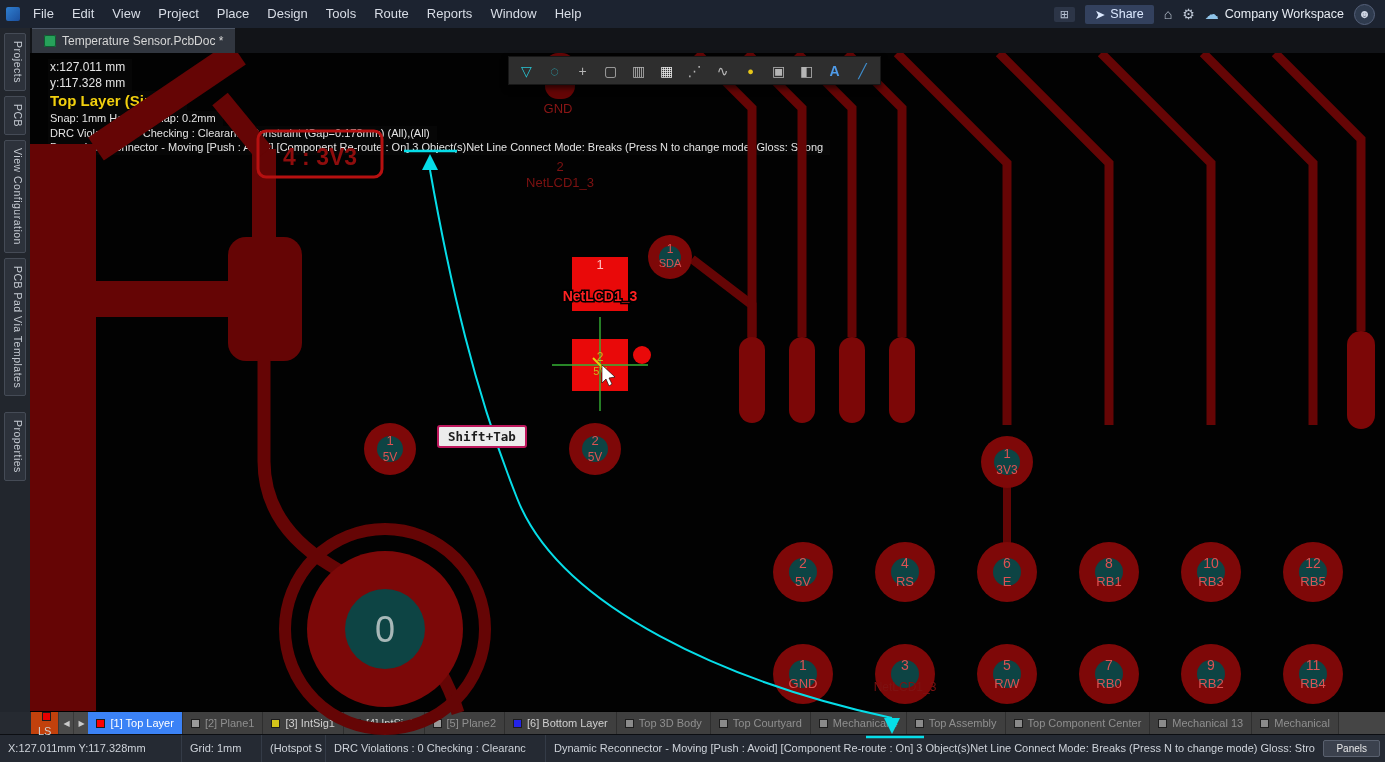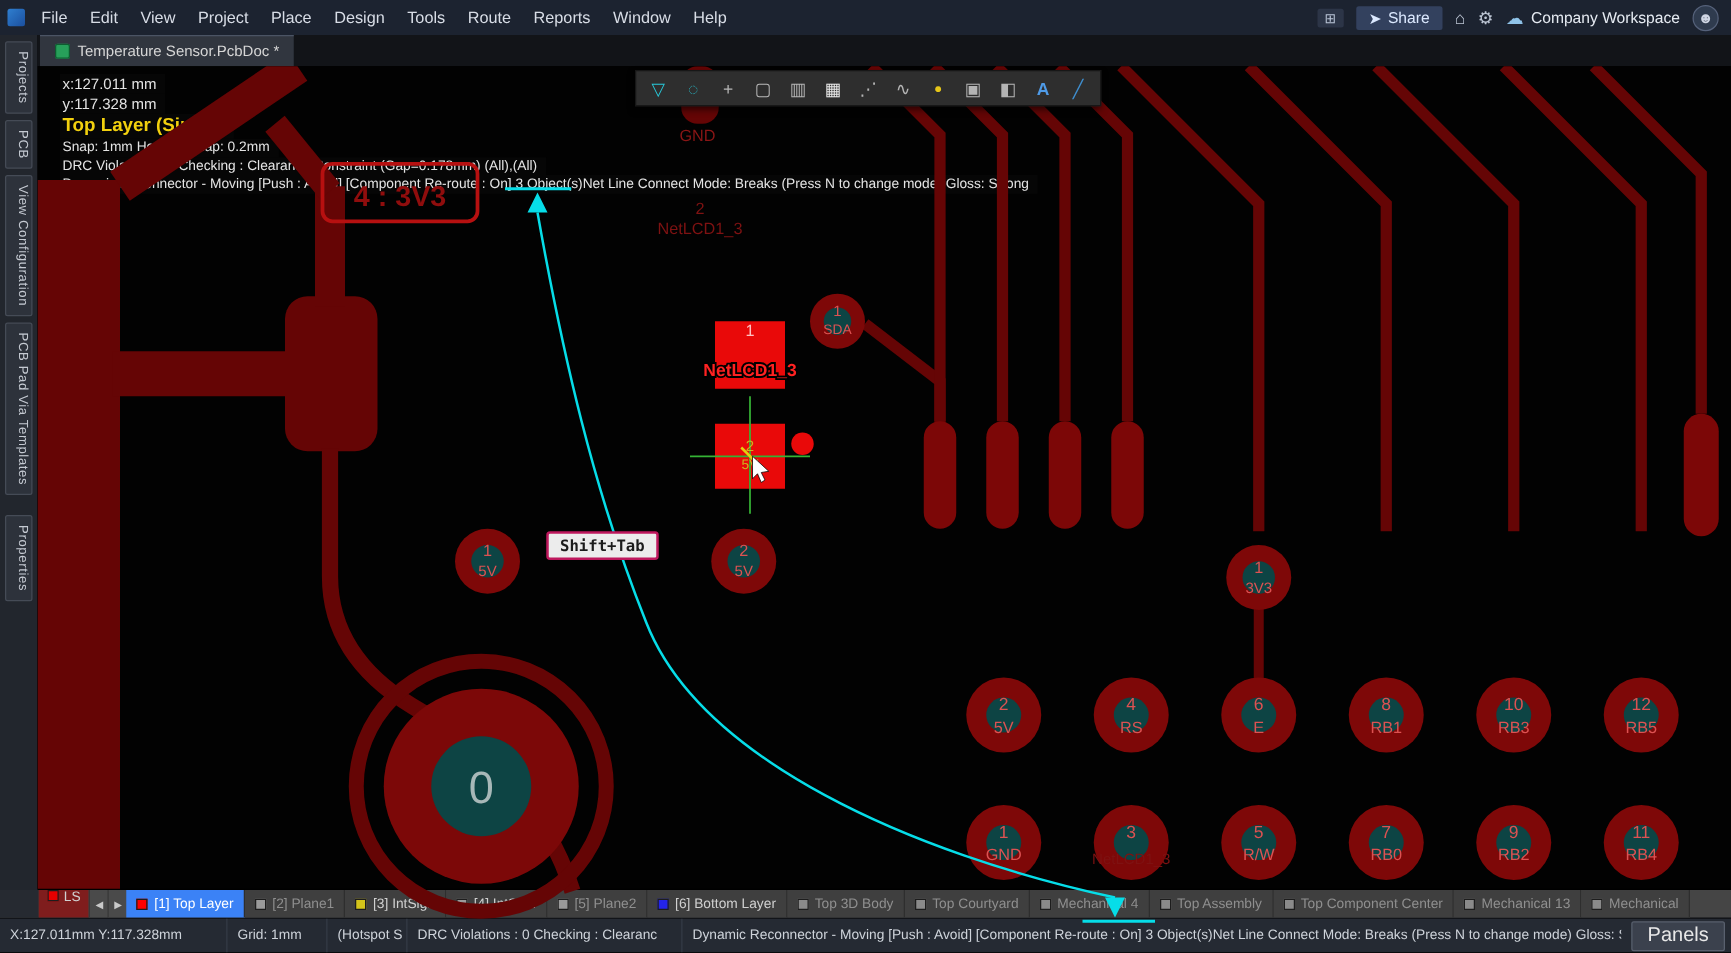--- a/index.html
+++ b/index.html
@@ -56,38 +56,38 @@
   .tbtn:nth-child(12){ color:#4f9be8; font-weight:bold; } .tbtn:nth-child(13){ color:#3f8fd0; }
 
   .keytip { position:absolute; left:407px; top:372px; z-index:7; background:#ececec;
     border:2px solid #be185d; border-radius:3px; padding:2px 9px; color:#1c1c1c;
     font-family:"DejaVu Sans Mono", monospace; font-weight:bold; font-size:12.5px; }
 
   
   .layer-bar { height:22px; background:#454545; display:flex; align-items:stretch;
     font-size:11px; color:#d0d0d0; position:relative; z-index:1; }
   .lb-pad { width:31px; background:#262a31; }
-  .ls-chip { display:flex; align-items:flex-start; gap:4px; padding:0 7px; background:#7f1d1d; }
+  .ls-chip { display:flex; align-items:flex-end; gap:4px; padding:0 7px; background:#c2410c;flex-direction:column; }
   .lb-arrow { width:15px; display:flex; align-items:center; justify-content:center;
     background:#4a4a4a; border-left:1px solid #383838; color:#c9c9c9; font-size:8px; }
   .ltab { display:flex; align-items:center; gap:5px; padding:0 8px; background:#3f3f3f;
     border-right:1px solid #2e2e2e; white-space:nowrap; }
   .ltab.active { background:#3b82f6; color:#ffffff; }
   .ltab.dim { color:#8f8f8f; }
   .sw { width:9px; height:9px; border:1px solid #1d1d1d; background:#8a8a8a; flex:none; }
 
   
   .statusbar { height:28px; background:#252a33; border-top:1px solid #0c0e12; display:flex;
     align-items:center; color:#ced3da; font-size:11px; }
   .sb-seg { white-space:nowrap; overflow:hidden; border-right:1px solid #343b47;
     padding:0 8px; line-height:27px; height:100%; }
   #sb-coords { width:182px; } #sb-grid { width:80px; } #sb-hot { width:64px; }
   #sb-drc { width:220px; } #sb-mode { flex:1; border-right:none; }
   .panels-btn { margin:0 5px 0 8px; background:#3b414d; border:1px solid #59606e;
-    border-radius:2px; padding:2px 12px; font-size:16px; color:#e8e8e8; }
+    border-radius:2px; padding:2px 12px; font-size:10px; color:#e8e8e8; }
 
   svg text { font-family:"Liberation Sans", sans-serif; text-anchor:middle; }
 </style>
 </head>
 <body>
 
 <div class="menubar">
   <div class="app-icon"></div>
   <div class="menu-item">File</div>
   <div class="menu-item">Edit</div>

